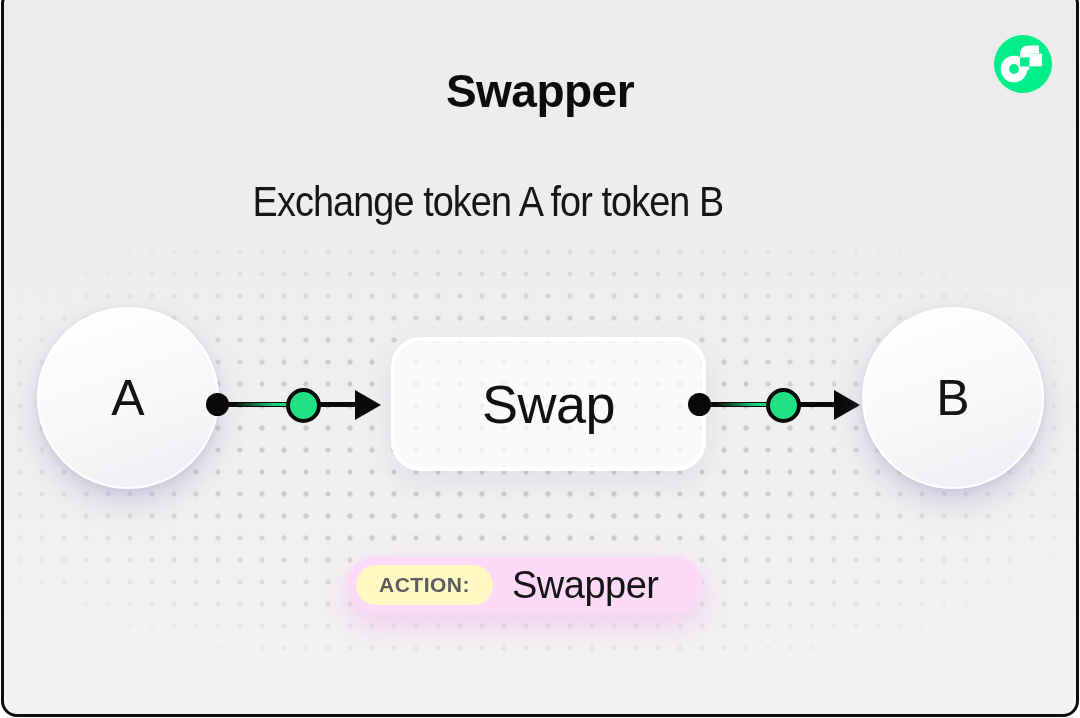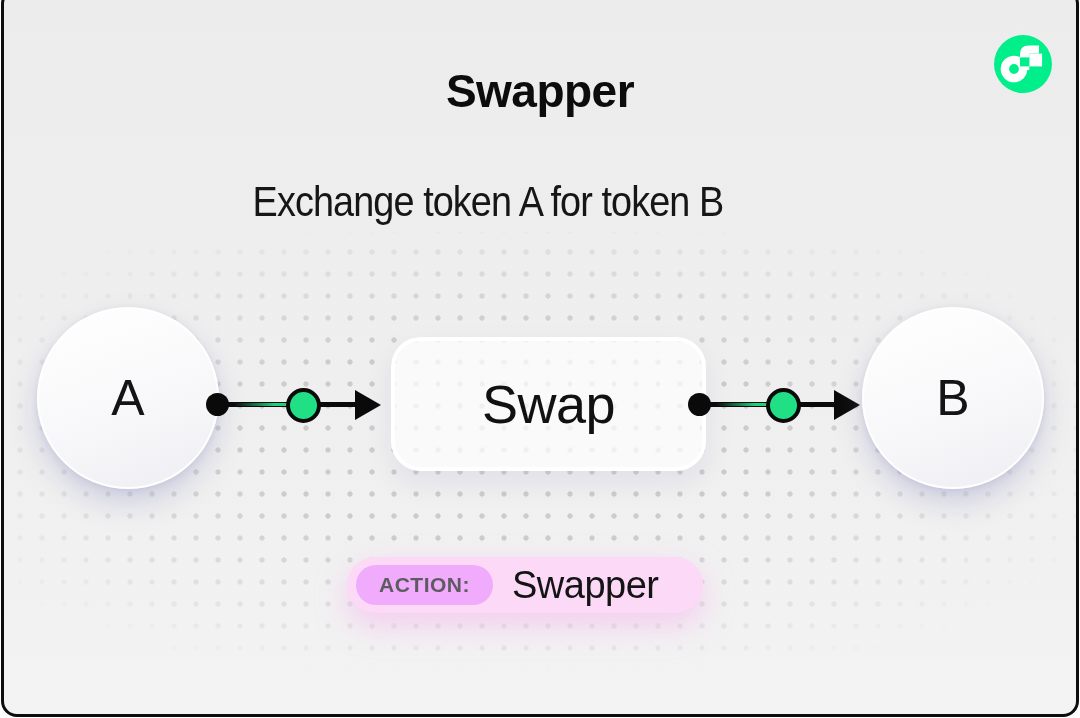--- a/index.html
+++ b/index.html
@@ -65,21 +65,21 @@
     border-left:26px solid #0a0a0a;border-top:15px solid transparent;
     border-bottom:15px solid transparent;}
 
   .badge{
     position:absolute;left:347px;top:557px;width:356px;height:56px;
     border-radius:28px;background:#FBD9F7;
     box-shadow:0 12px 30px rgba(244,184,238,0.65);
     display:flex;align-items:center;padding-left:9px;box-sizing:border-box;
   }
   .badge-label{
-    width:137px;height:40px;border-radius:20px;background:#f0abfc;
+    width:137px;height:40px;border-radius:20px;background:#fef9c3;
     display:flex;align-items:center;justify-content:center;
     font-size:21px;font-weight:600;color:#5c5c60;letter-spacing:0.5px;
     flex:0 0 auto;
   }
   .badge-value{margin-left:19px;font-size:38px;color:#141414;letter-spacing:-0.5px;}
 
   .logo{position:absolute;left:994px;top:35px;width:58px;height:58px;}
 </style>
 </head>
 <body>

